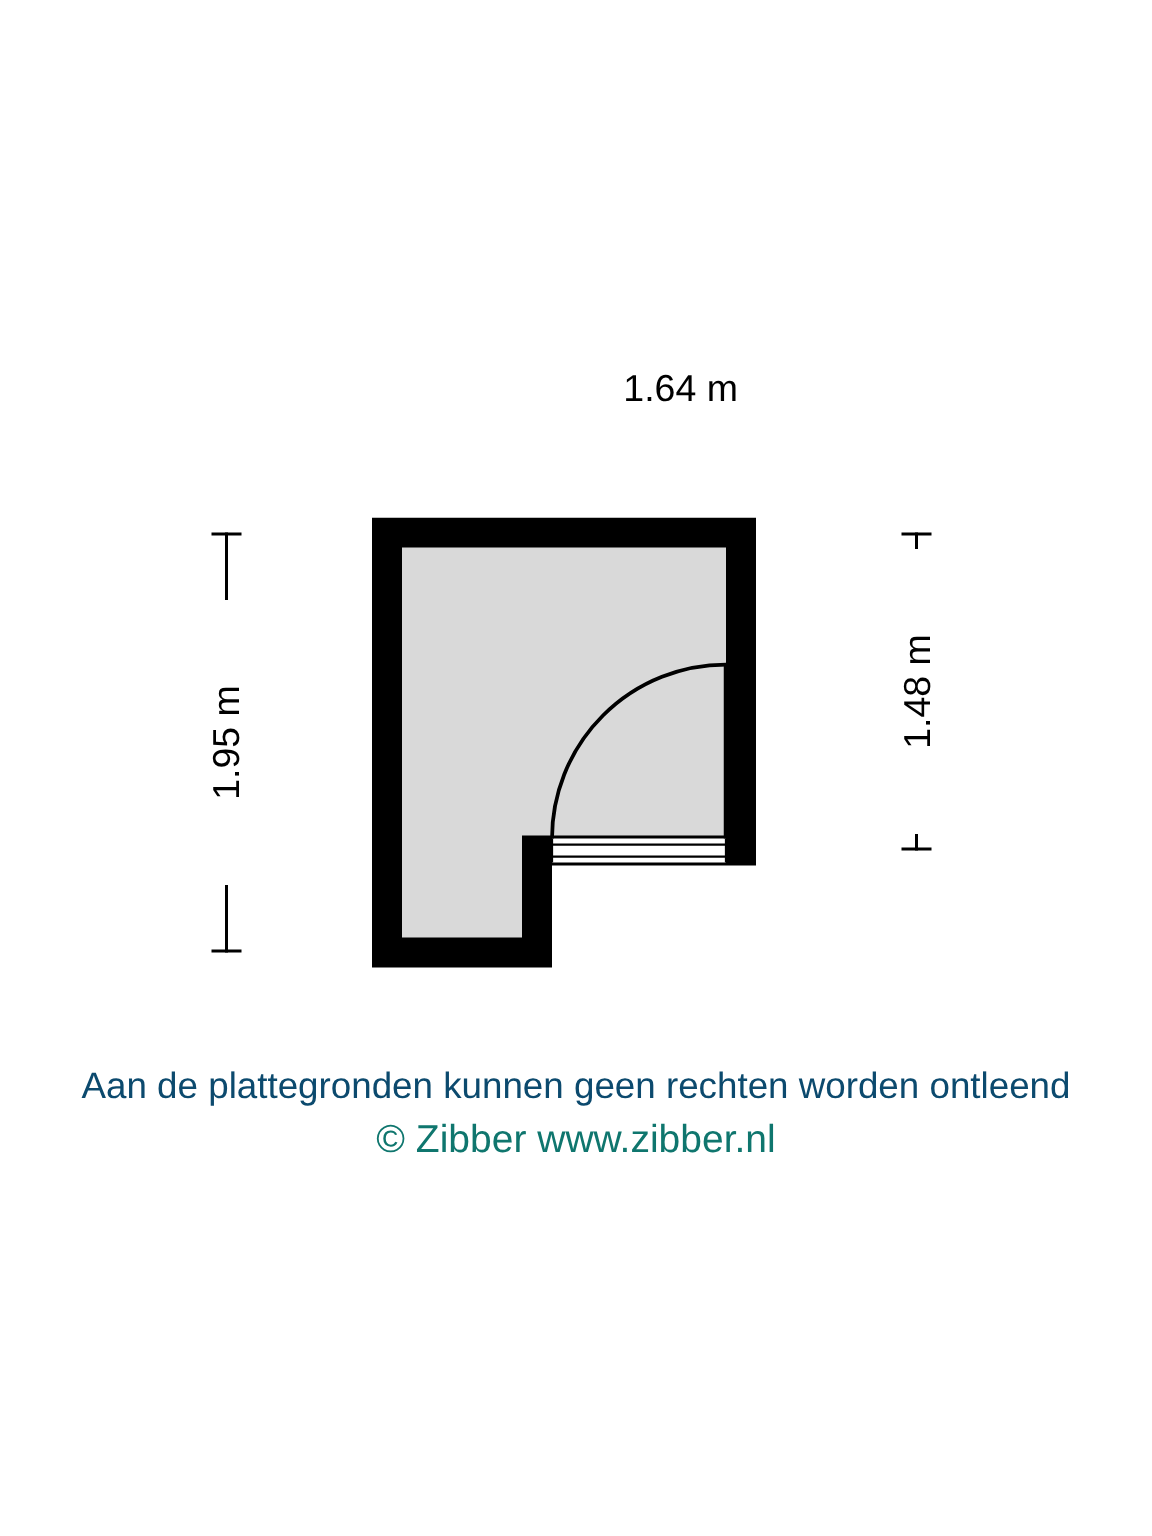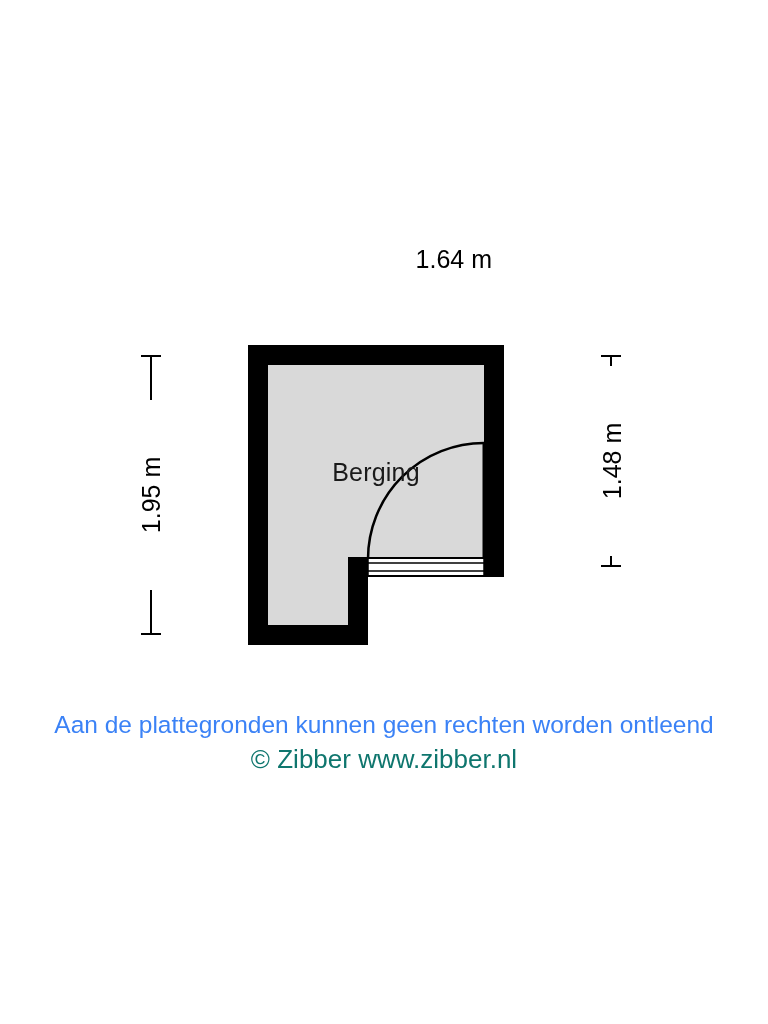--- a/index.html
+++ b/index.html
@@ -162,21 +162,21 @@
   .footer {
     position: absolute;
     left: 0;
     top: 708px;
     width: 768px;
     text-align: center;
   }
   .footer .line1 {
     font-size: 24.5px;
     line-height: 34px;
-    color: #3b82f6;
+    color: #0c4a6e;
   }
   .footer .line2 {
     font-size: 26px;
     line-height: 34px;
     color: #0f766e;
   }
 </style>
 </head>
 <body>
 
@@ -216,20 +216,19 @@
       <line x1="120" y1="226" x2="236" y2="226" stroke="#000000" stroke-width="1.5"></line>
       <line x1="120" y1="214" x2="120" y2="230" stroke="#000000" stroke-width="1.5"></line>
       <line x1="236" y1="214" x2="236" y2="230" stroke="#000000" stroke-width="1.5"></line>
 
       <line x1="236" y1="214" x2="236" y2="98" stroke="#000000" stroke-width="3"></line>
 
       <path d="M 236 98 A 116 116 0 0 0 120 214" fill="none" stroke="#000000" stroke-width="2.5"></path>
     </svg>
   </div>
 
-  <div class="room-label">Berging</div>
 
   <div class="footer">
     <div class="line1">Aan de plattegronden kunnen geen rechten worden ontleend</div>
     <div class="line2">© Zibber www.zibber.nl</div>
   </div>
 
 </div>
 
 </body></html>

